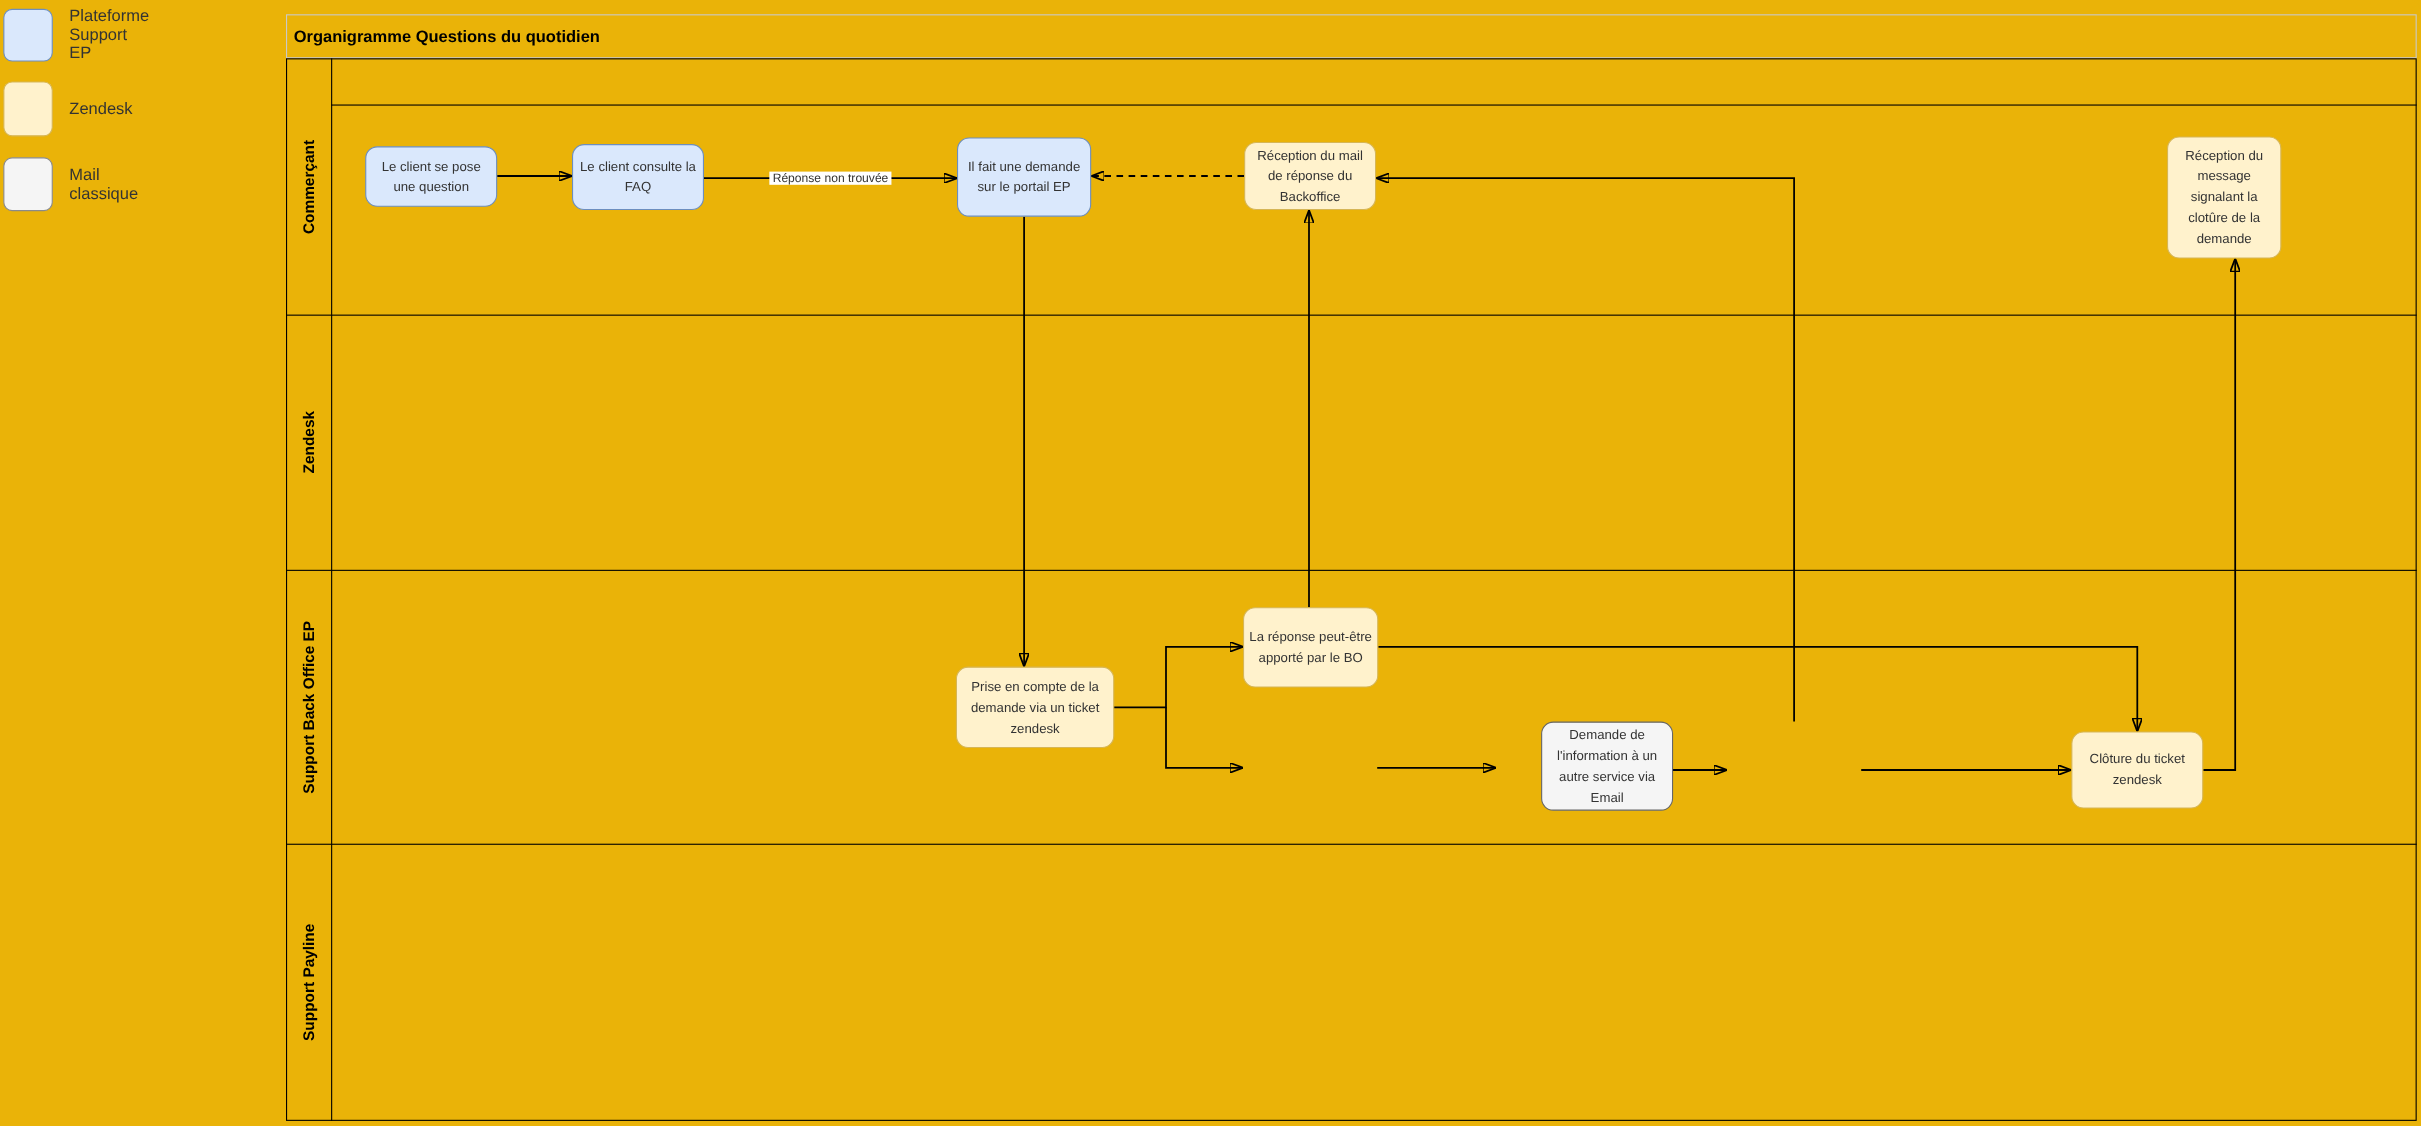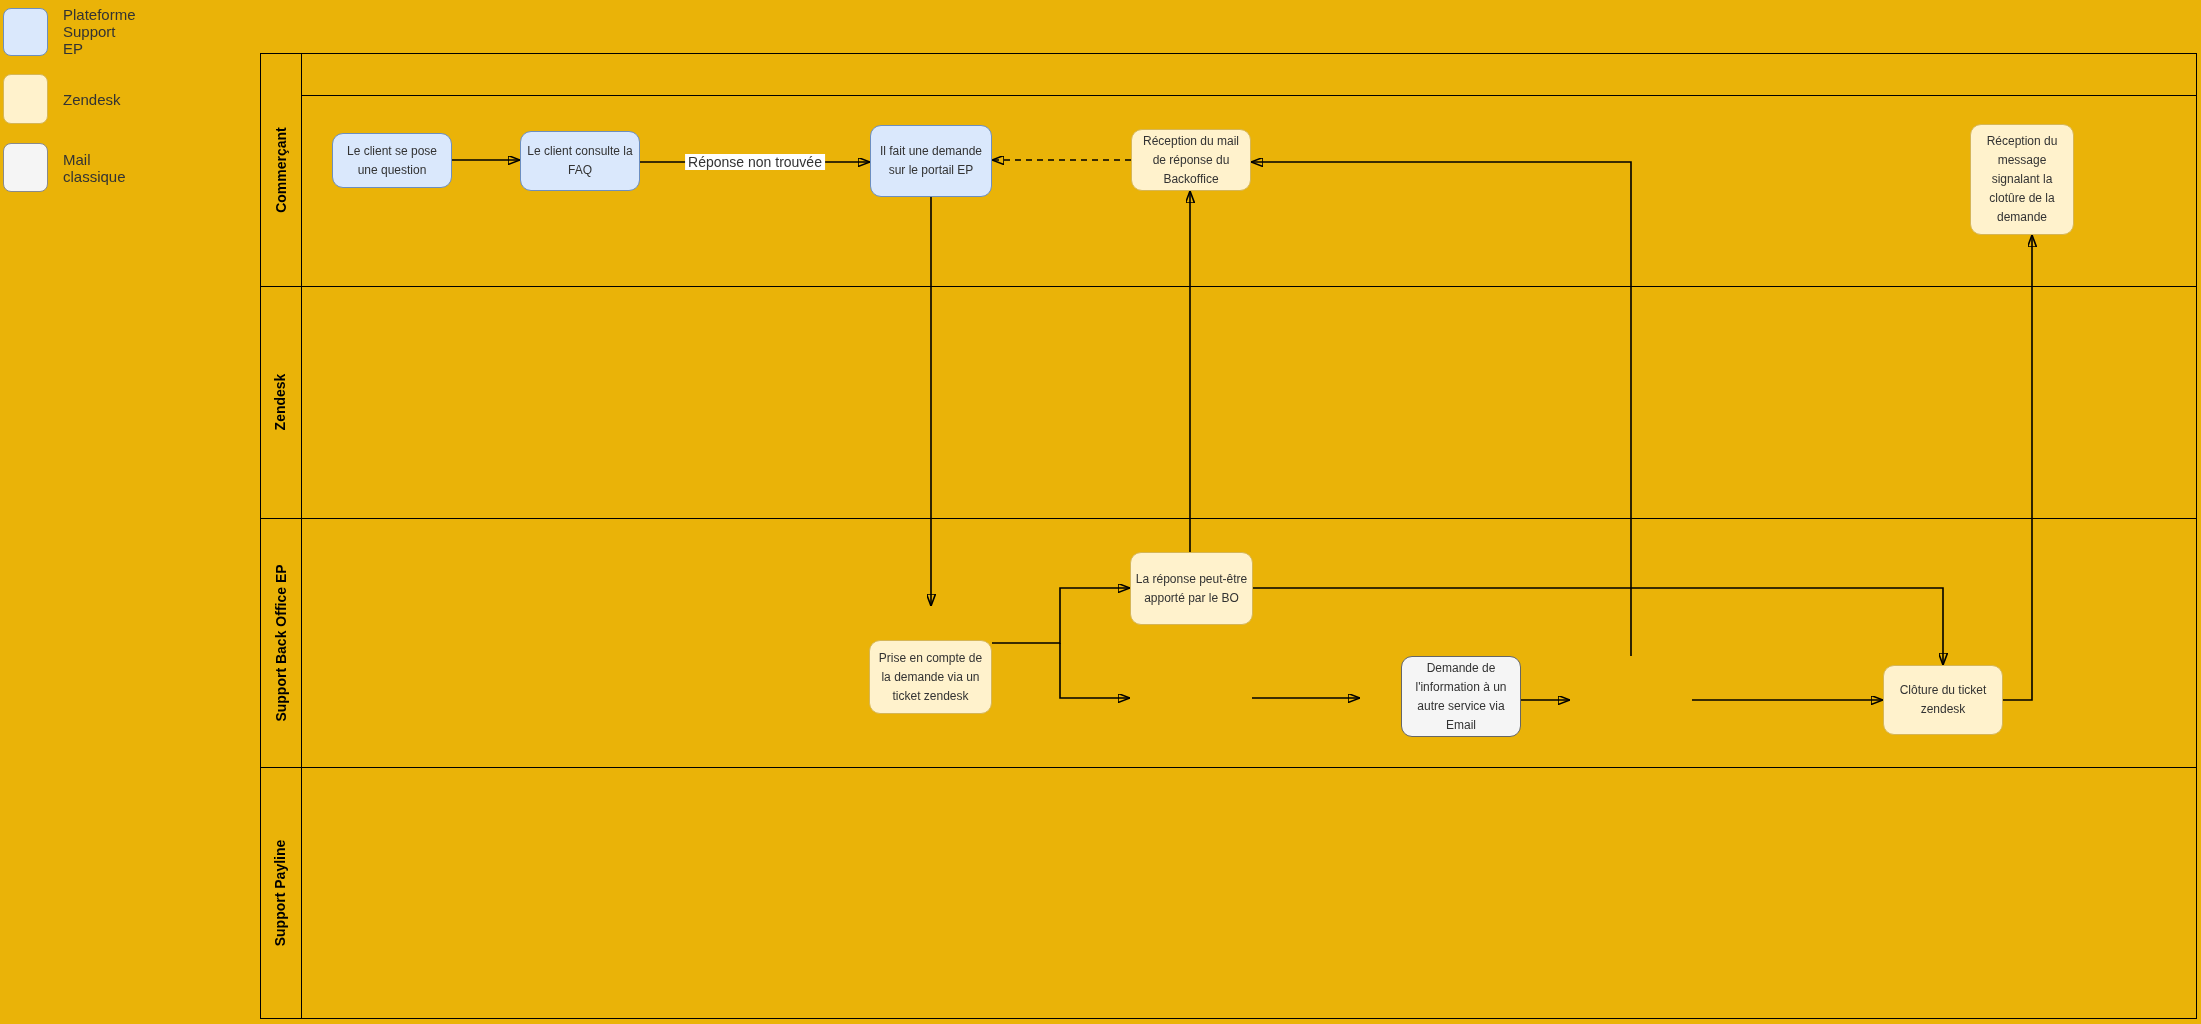--- a/index.html
+++ b/index.html
@@ -32,21 +32,21 @@
           font-size:12px; line-height:19px; color:#333; padding:3px 3px; }
   .node.plateforme { background:#dae8fc; border:1px solid #6c8ebf; }
   .node.zendesk    { background:#fff2cc; border:1px solid #d6b656; }
   .node.mail       { background:#f5f5f5; border:1px solid #666666; }
 
   
   #edges { position:absolute; left:0; top:0; }
   #edges path { fill:none; stroke:#000; stroke-width:1.6px; }
   #edges path.dashed { stroke-dasharray:6 5; }
   .edge-label { position:absolute; transform:translate(-50%,-50%); background:#fff;
-                font-size:14px; color:#333; padding:0 3px; white-space:nowrap; }
+                font-size:11px; color:#333; padding:0 3px; white-space:nowrap; }
 </style>
 </head>
 <body>
 
 <div id="page">
 
   <div class="legend-item" style="top:6px;">
     <div class="swatch blue" style="width:45px;height:48px;"></div>
     <div class="legend-label">Plateforme
 Support
@@ -55,20 +55,23 @@
   <div class="legend-item" style="top:74px;">
     <div class="swatch yellow" style="width:45px;height:50px;"></div>
     <div class="legend-label">Zendesk</div>
   </div>
   <div class="legend-item" style="top:143px;">
     <div class="swatch gray" style="width:45px;height:49px;"></div>
     <div class="legend-label">Mail
 classique</div>
   </div>
 
+  <div class="title-bar">
+    <span>Organigramme Questions du quotidien</span>
+  </div>
   <div class="pool"></div>
 
   <div class="vline" style="left:301px; top:53px; width:1px; height:966px;"></div>
   <div class="hline" style="left:301px; top:95px; width:1896px; height:1px;"></div>
 
   <div class="hline" style="left:260px; top:286px; width:1937px; height:1px;"></div>
   <div class="hline" style="left:260px; top:518px; width:1937px; height:1px;"></div>
   <div class="hline" style="left:260px; top:767px; width:1937px; height:1px;"></div>
 
   <div class="lane-cell" style="top:53px; height:233px;">
@@ -105,18 +108,18 @@
     <path d="M2003,700 H2032 V235" marker-end="url(#arrow)"></path>
   </svg>
 
   <div class="edge-label" style="left:755px; top:162px;">Réponse non trouvée</div>
 
   <div class="node plateforme" style="left:332px; top:133px; width:120px; height:55px;">Le client se pose une question</div>
   <div class="node plateforme" style="left:520px; top:131px; width:120px; height:60px;">Le client consulte la FAQ</div>
   <div class="node plateforme" style="left:870px; top:125px; width:122px; height:72px;">Il fait une demande sur le portail EP</div>
   <div class="node zendesk" style="left:1131px; top:129px; width:120px; height:62px;">Réception du mail de réponse du Backoffice</div>
   <div class="node zendesk" style="left:1970px; top:124px; width:104px; height:111px;">Réception du message signalant la clotûre de la demande</div>
-  <div class="node zendesk" style="left:869px; top:606px; width:123px; height:74px;margin-top:34px;">Prise en compte de la demande via un ticket zendesk</div>
+  <div class="node zendesk" style="left:869px; top:606px; width:144px; height:74px;">Prise en compte de la demande via un ticket zendesk</div>
   <div class="node zendesk" style="left:1130px; top:552px; width:123px; height:73px;">La réponse peut-être apporté par le BO</div>
   <div class="node mail" style="left:1360px; top:656px; width:120px; height:81px;margin-left:41px;">Demande de l'information à un autre service via Email</div>
   <div class="node zendesk" style="left:1883px; top:665px; width:120px; height:70px;">Clôture du ticket zendesk</div>
 
 </div>
 
 </body></html>

